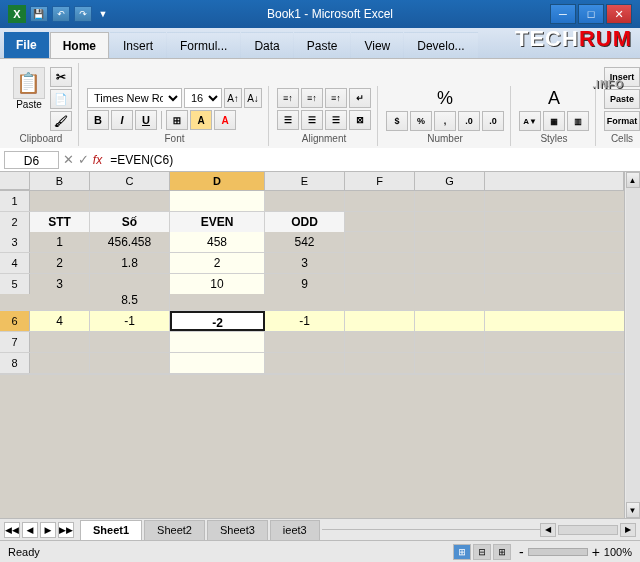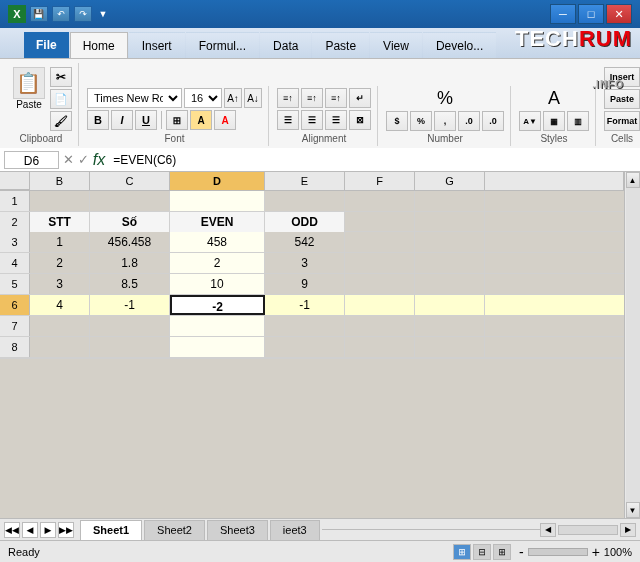--- a/index.html
+++ b/index.html
@@ -53,21 +53,20 @@
       text-align: right;
     }
 
     
     .ribbon-tabs {
       display: flex;
       align-items: center;
       background: linear-gradient(to bottom, #dce6f3 0%, #c5d5e8 100%);
       height: 30px;
       padding-top: 4px;
-      padding-left: 20px;
     }
     .file-btn {
       background: #1e6ab4;
       color: white;
       padding: 4px 12px;
       font-size: 12px;
       font-weight: bold;
       cursor: pointer;
       height: 26px;
       display: flex; align-items: center;
@@ -81,21 +80,21 @@
       display: flex; align-items: center;
       background: linear-gradient(to bottom, #dce6f3 0%, #c8d8ea 100%);
       border: 1px solid transparent;
       border-bottom: none;
       margin-left: 1px;
     }
     .ribbon-tab.active {
       background: #f5f5f5;
       border-color: #bbb;
       border-bottom-color: #f5f5f5;
-      font-weight: normal;
+      font-weight: bold;
     }
 
     
     .ribbon-content {
       background: #f5f5f5;
       border-top: 1px solid #bbb;
       padding: 4px 4px 2px 4px;
       display: flex;
       align-items: flex-end;
       gap: 2px;
@@ -164,21 +163,21 @@
       gap: 4px;
     }
     .cell-ref-box {
       width: 55px; height: 18px;
       border: 1px solid #bbb;
       font-size: 12px;
       text-align: center;
       line-height: 18px;
       padding: 0 2px;
     }
-    .fx-label { font-size: 16px; color: #14532d; font-style: italic; }
+    .fx-label { font-size: 12px; color: #b91c1c; font-style: italic; }
     .formula-input {
       flex: 1;
       font-size: 12px;
       border: none;
       outline: none;
       padding: 0 4px;
     }
 
     
     .spreadsheet-container {
@@ -325,20 +324,21 @@
 
   <div class="title-bar">
     <div class="title-bar-left">
 
       <div style="width:18px;height:18px;background:#1a7a32;display:flex;align-items:center;justify-content:center;font-size:11px;font-weight:bold;color:white;">X</div>
       <div style="width:18px;height:16px;background:linear-gradient(to bottom,#5a9fd4,#4080b0);border:1px solid #2060a0;display:flex;align-items:center;justify-content:center;font-size:9px;color:white;">💾</div>
       <div style="width:18px;height:16px;background:linear-gradient(to bottom,#5a9fd4,#4080b0);border:1px solid #2060a0;display:flex;align-items:center;justify-content:center;font-size:9px;color:white;">↶</div>
       <div style="width:18px;height:16px;background:linear-gradient(to bottom,#5a9fd4,#4080b0);border:1px solid #2060a0;display:flex;align-items:center;justify-content:center;font-size:9px;color:white;">↷</div>
       <div style="width:14px;height:16px;background:transparent;display:flex;align-items:center;justify-content:center;font-size:9px;color:white;">▼</div>
     </div>
+    <span class="title-bar-title">Book1 - Microsoft Excel</span>
     <div class="title-bar-controls">
       <div class="title-btn">─</div>
       <div class="title-btn">□</div>
       <div class="title-btn close">✕</div>
     </div>
   </div>
 
   <div class="watermark">
     <span>TECH</span><span style="color:#e8000a;">RUM</span>
     <div class="watermark-sub">.INFO</div>
@@ -528,21 +528,21 @@
             <div class="sheet-cell active-col" style="width:95px;">2</div>
             <div class="sheet-cell" style="width:80px;">3</div>
             <div class="sheet-cell" style="width:70px;"></div>
             <div class="sheet-cell" style="width:70px;"></div>
             <div style="flex:1;"></div>
           </div>
 
           <div class="sheet-row">
             <div class="row-header">5</div>
             <div class="sheet-cell" style="width:60px;">3</div>
-            <div class="sheet-cell" style="width:80px;">8.5</div>
+            <div class="sheet-cell" style="width:80px;margin-top:16px;">8.5</div>
             <div class="sheet-cell active-col" style="width:95px;">10</div>
             <div class="sheet-cell" style="width:80px;">9</div>
             <div class="sheet-cell" style="width:70px;"></div>
             <div class="sheet-cell" style="width:70px;"></div>
             <div style="flex:1;"></div>
           </div>
 
           <div class="sheet-row" style="background:#ffffd0;">
             <div class="row-header active">6</div>
             <div class="sheet-cell" style="width:60px;">4</div>

